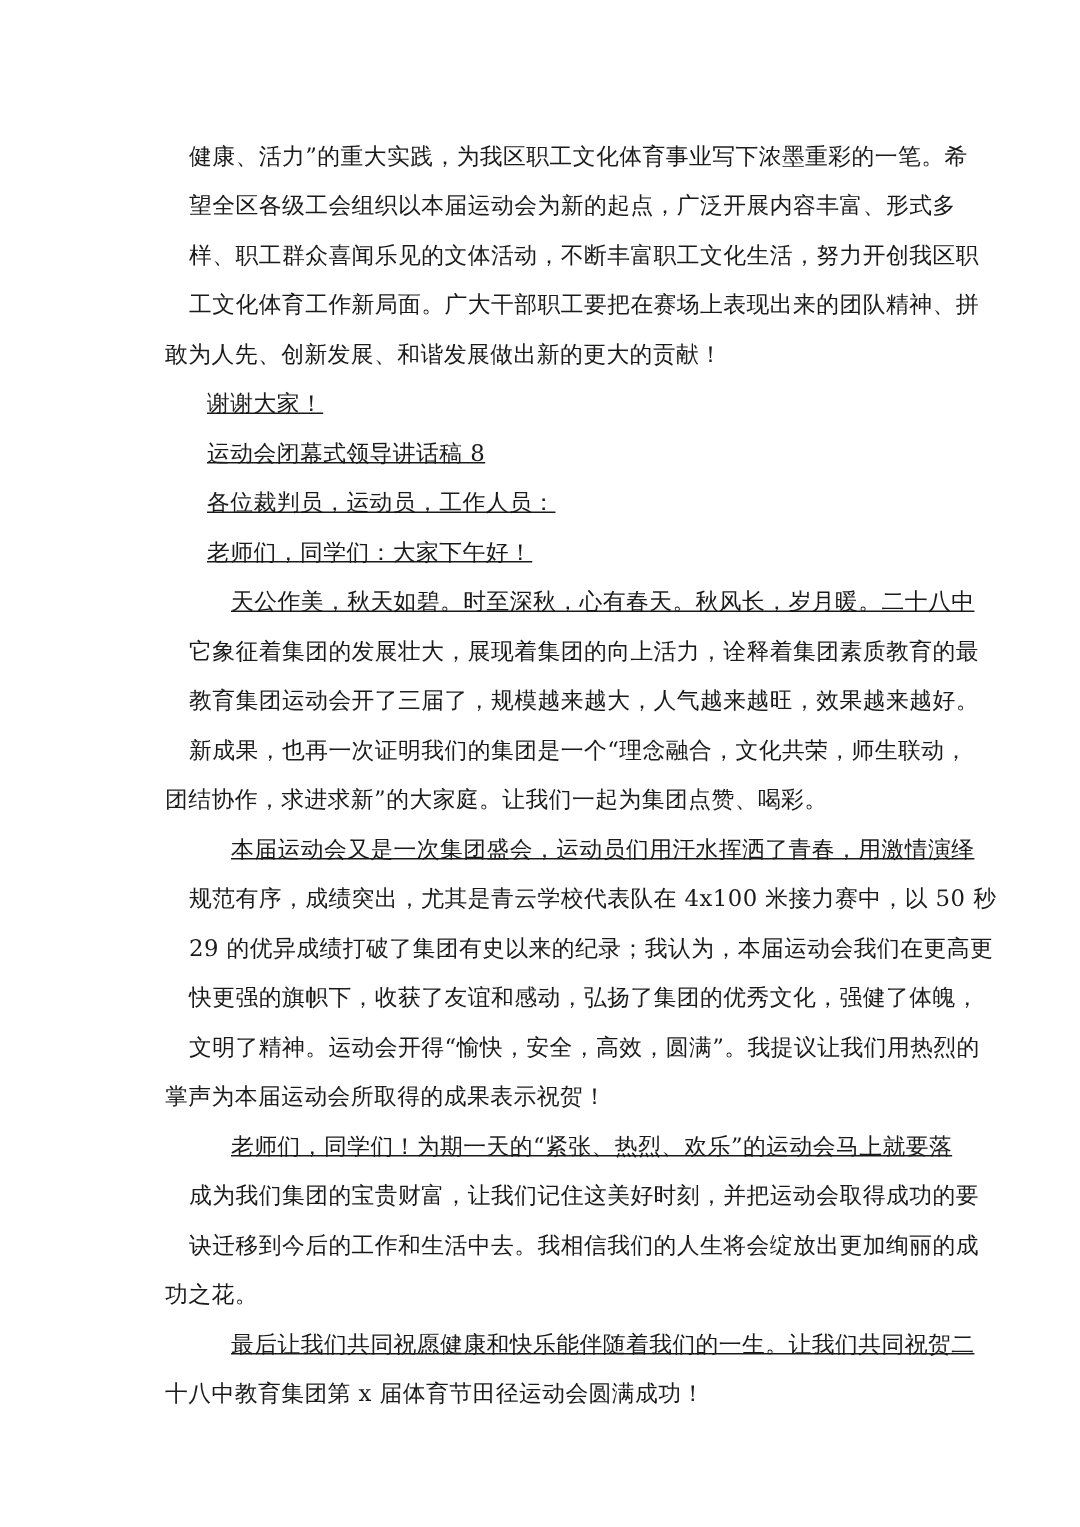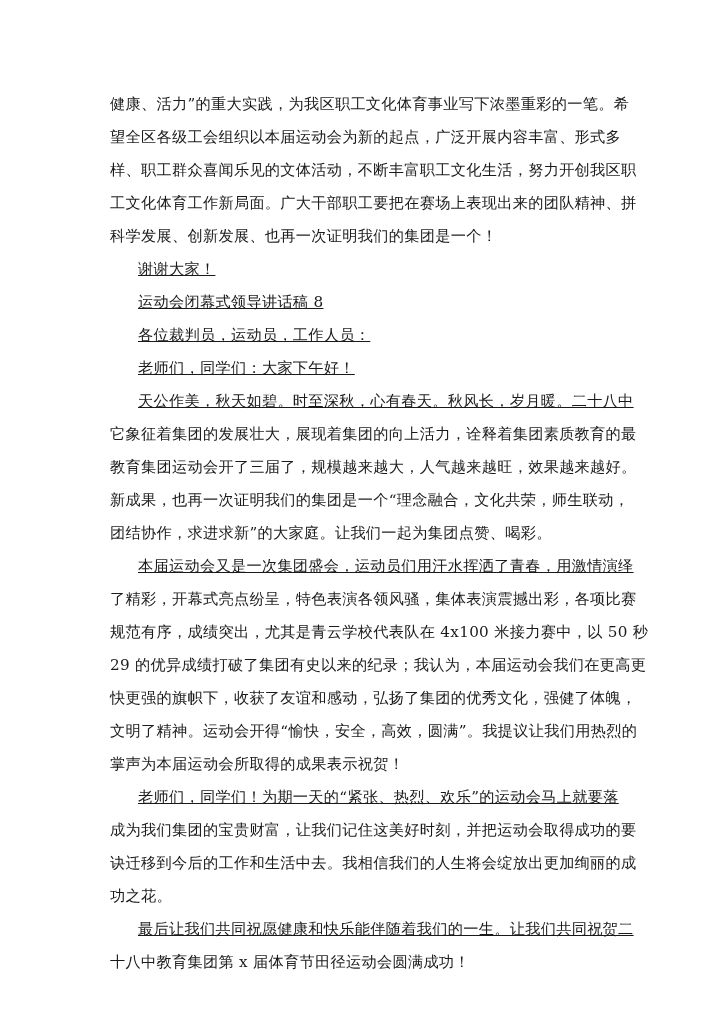--- a/index.html
+++ b/index.html
@@ -24,61 +24,61 @@
       line-height: 33px;
       font-family: "DejaVu Serif", "Liberation Serif", serif;
       font-size: 15.2px;
       color: #1a1a1a;
       white-space: nowrap;
       letter-spacing: 0.3px;
     }
     .line.justify {
       text-align: justify;
       text-align-last: justify;
+      margin-left: 16px;
     }
     .line.indent {
       padding-left: 28px;
       text-decoration: underline;
     }
     .line.indent.justify {
       width: calc(100% - 28px);
     }
   </style>
 </head>
 <body>
 
 <div class="page">
 
   <div>
     <div class="line justify">健康、活力”的重大实践，为我区职工文化体育事业写下浓墨重彩的一笔。希</div>
     <div class="line justify">望全区各级工会组织以本届运动会为新的起点，广泛开展内容丰富、形式多</div>
     <div class="line justify">样、职工群众喜闻乐见的文体活动，不断丰富职工文化生活，努力开创我区职</div>
     <div class="line justify">工文化体育工作新局面。广大干部职工要把在赛场上表现出来的团队精神、拼</div>
-    <div class="line">科学发展、创新发展、也再一次证明我们的集团是一个！</div>
+    <div class="line">敢为人先、创新发展、和谐发展做出新的更大的贡献！</div>
   </div>
 
   <div class="line indent">谢谢大家！</div>
 
   <div class="line indent">运动会闭幕式领导讲话稿 8</div>
 
   <div class="line indent">各位裁判员，运动员，工作人员：</div>
 
   <div class="line indent">老师们，同学们：大家下午好！</div>
 
   <div>
     <div class="line indent justify">天公作美，秋天如碧。时至深秋，心有春天。秋风长，岁月暖。二十八中</div>
     <div class="line justify">它象征着集团的发展壮大，展现着集团的向上活力，诠释着集团素质教育的最</div>
     <div class="line justify">教育集团运动会开了三届了，规模越来越大，人气越来越旺，效果越来越好。</div>
     <div class="line justify">新成果，也再一次证明我们的集团是一个“理念融合，文化共荣，师生联动，</div>
     <div class="line">团结协作，求进求新”的大家庭。让我们一起为集团点赞、喝彩。</div>
   </div>
 
   <div>
     <div class="line indent justify">本届运动会又是一次集团盛会，运动员们用汗水挥洒了青春，用激情演绎</div>
-    <div class="line justify">了精彩，开幕式亮点纷呈，特色表演各领风骚，集体表演震撼出彩，各项比赛</div>
     <div class="line justify">规范有序，成绩突出，尤其是青云学校代表队在 4x100 米接力赛中，以 50 秒</div>
     <div class="line justify">29 的优异成绩打破了集团有史以来的纪录；我认为，本届运动会我们在更高更</div>
     <div class="line justify">快更强的旗帜下，收获了友谊和感动，弘扬了集团的优秀文化，强健了体魄，</div>
     <div class="line justify">文明了精神。运动会开得“愉快，安全，高效，圆满”。我提议让我们用热烈的</div>
     <div class="line">掌声为本届运动会所取得的成果表示祝贺！</div>
   </div>
 
   <div>
     <div class="line indent justify">老师们，同学们！为期一天的“紧张、热烈、欢乐”的运动会马上就要落</div>
     <div class="line justify">成为我们集团的宝贵财富，让我们记住这美好时刻，并把运动会取得成功的要</div>

